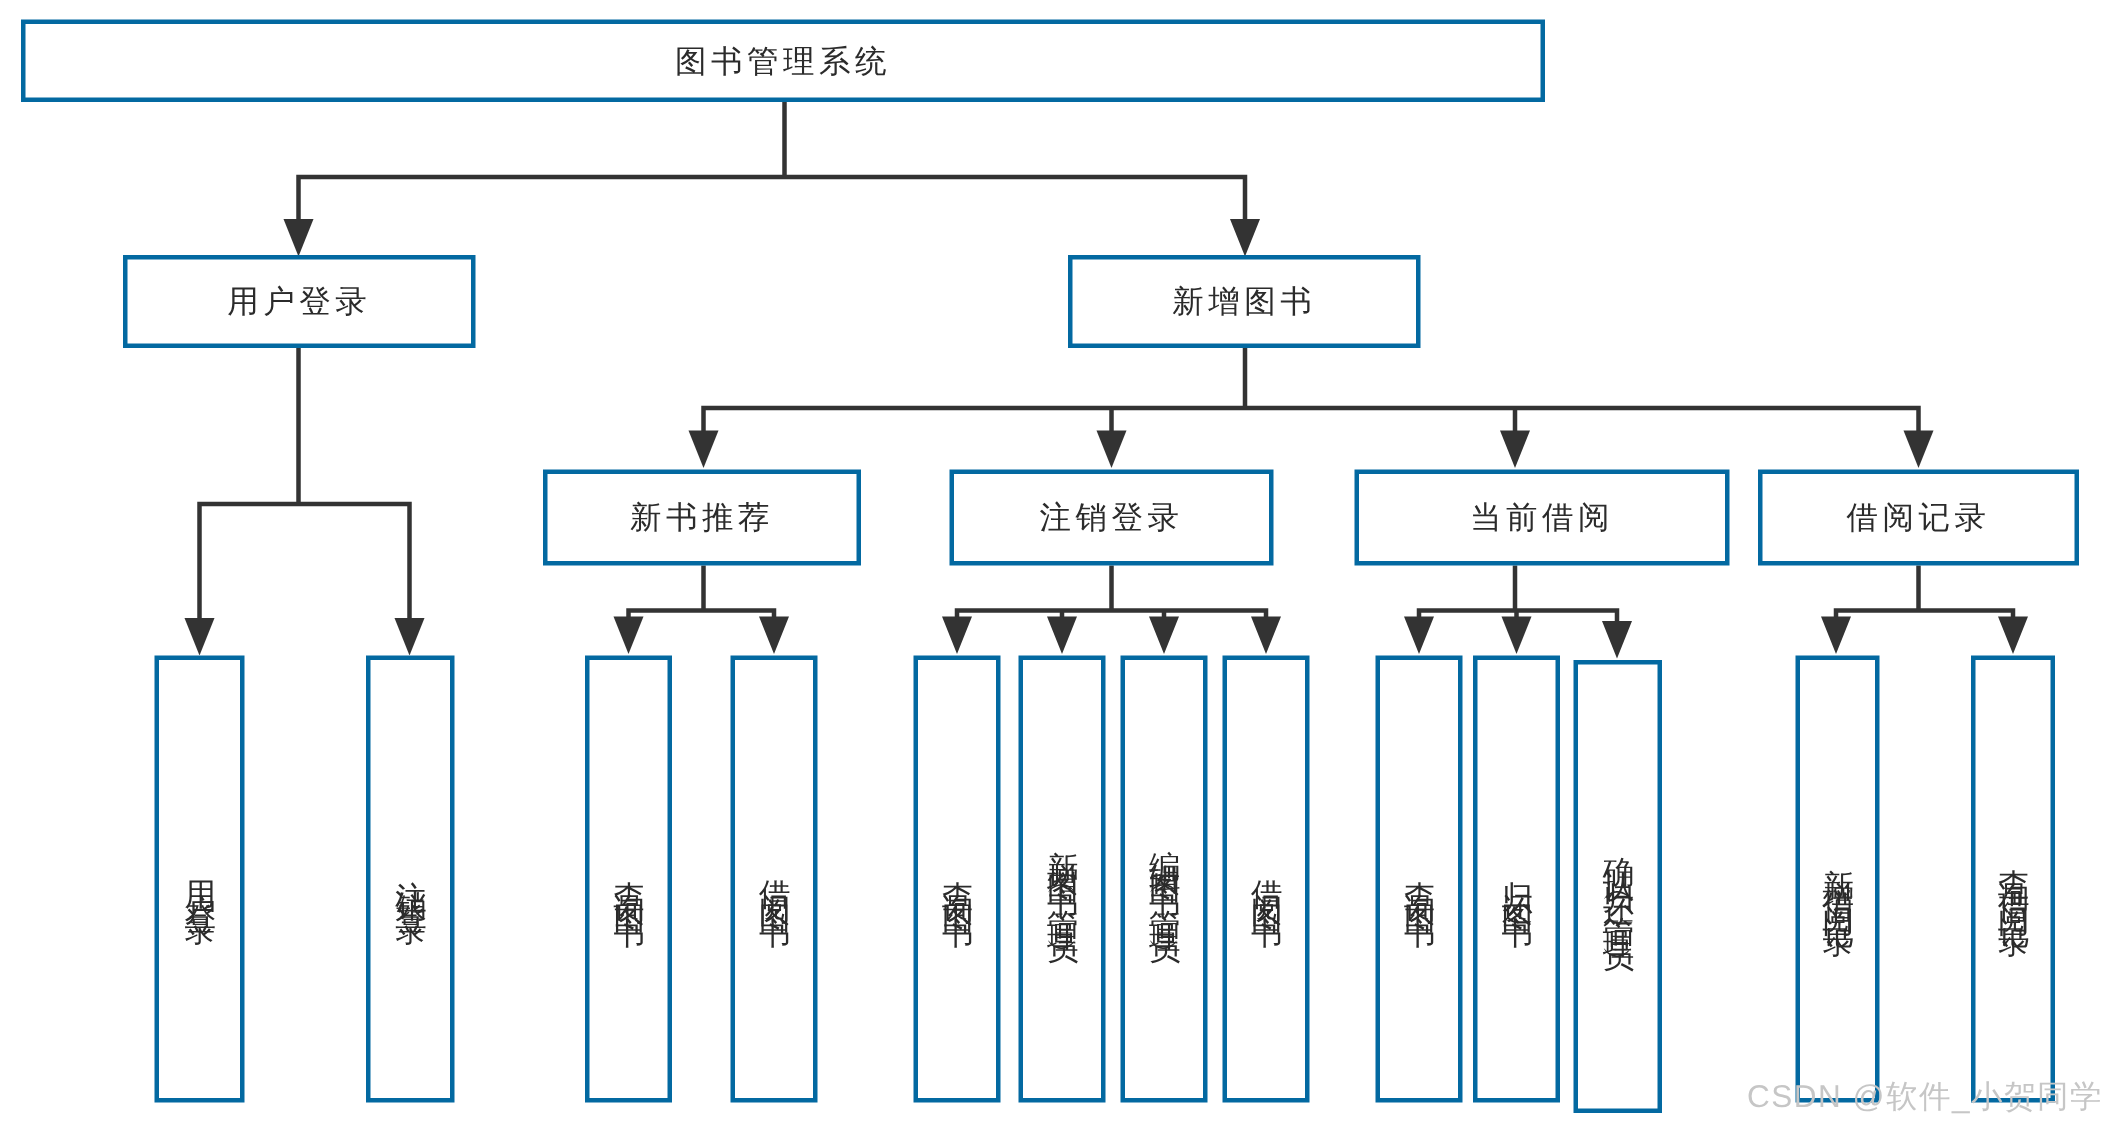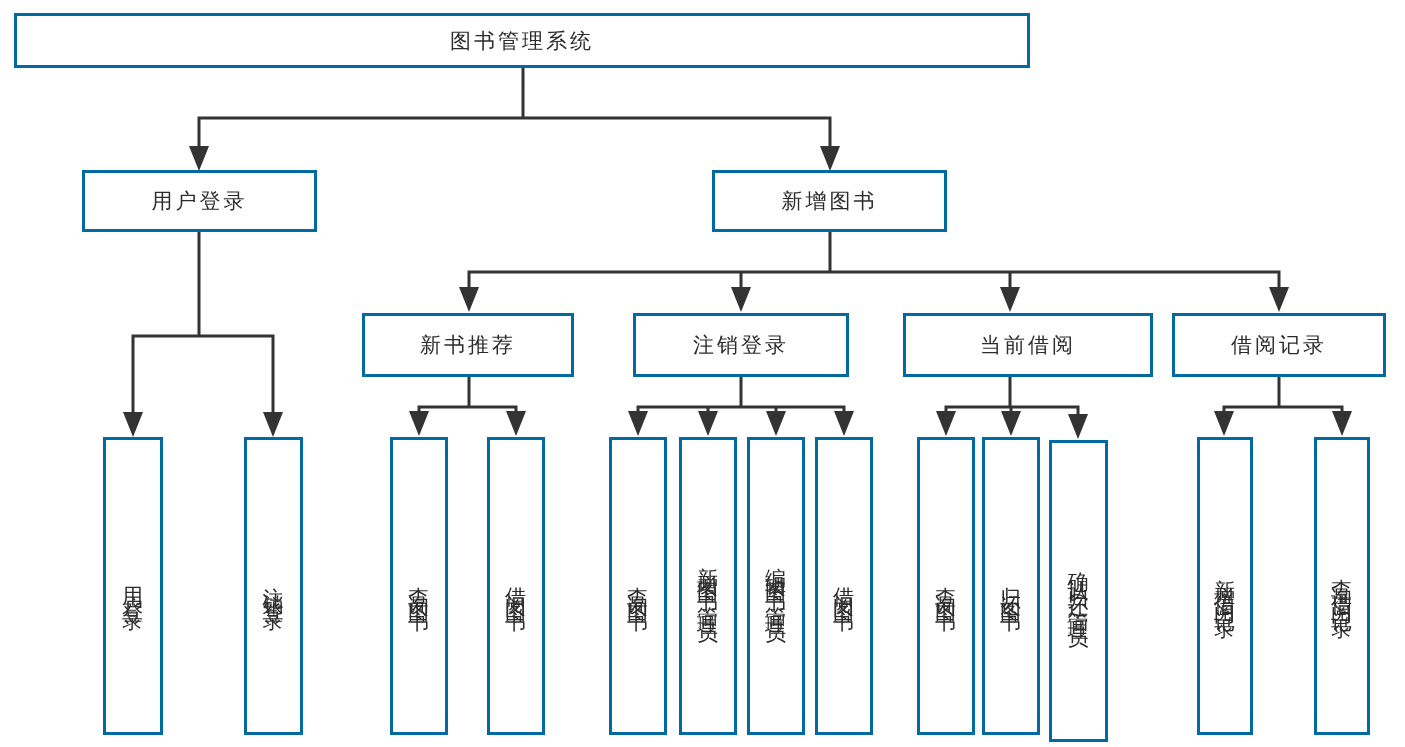--- a/index.html
+++ b/index.html
@@ -124,13 +124,14 @@
     <span class="vlbl">确认归还（管理员）</span>
   </div>
 
   <div class="vnode" style="left:1197px;top:437px;width:56px;height:298px">
     <span class="vlbl">新增借阅记录</span>
   </div>
   <div class="vnode" style="left:1314px;top:437px;width:56px;height:298px">
     <span class="vlbl">查询借阅记录</span>
   </div>
 
+  <div class="watermark">CSDN @软件_小贺同学</div>
 </div>
 
 </body></html>

